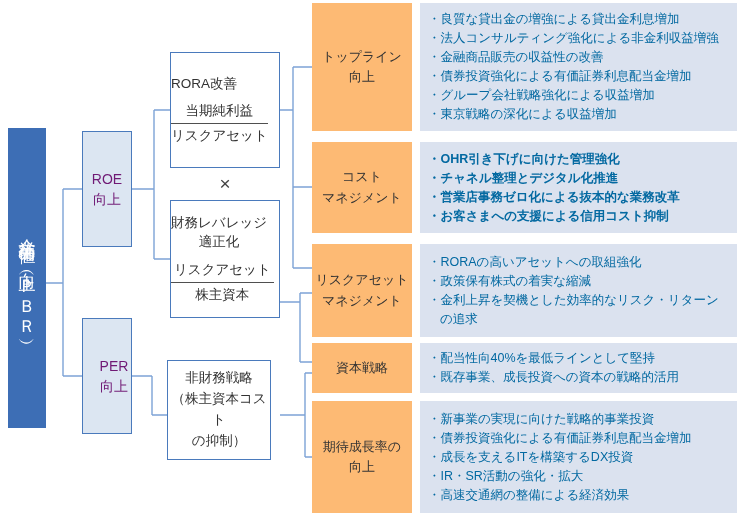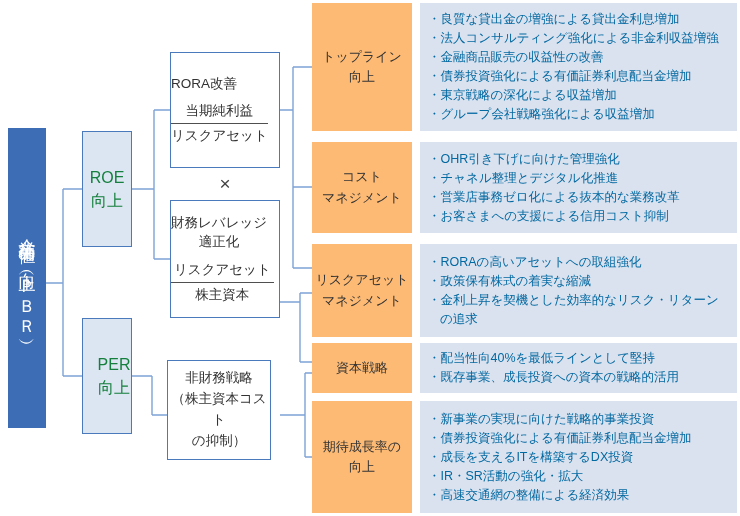--- a/index.html
+++ b/index.html
@@ -15,22 +15,22 @@
     display:flex; align-items:center; justify-content:center;
     writing-mode:vertical-rl; text-orientation:mixed;
     font-size:17px; letter-spacing:3px;
   }
 
   
   .lv2-box {
     width:50px; height:116px; left:82px;
     background:#dce6f2; border:1.5px solid #4a7abc;
     display:flex; align-items:center; justify-content:center;
-    font-size:16px; line-height:1.45; text-align:center;
-    white-space:pre-line; color:#15803d;
+    font-size:14px; line-height:1.45; text-align:center;
+    white-space:pre-line; color:#701a75;
   }
 
   
   .formula-box {
     left:170px; width:110px;
     background:#ffffff; border:1.5px solid #4a7abc;
     display:flex; flex-direction:column; align-items:flex-start; justify-content:center;
     font-size:13.5px; color:#333; text-align:center;
   }
   .formula-title { white-space:pre-line; line-height:1.4; margin-bottom:9px; }
@@ -142,25 +142,25 @@
   <div class="abs strat-box" style="top:401px; height:112px;">
     <span>期待成長率の
 向上</span>
   </div>
 
   <div class="abs detail-box" style="top:3px; height:128px;">
     <div class="bullet">・良質な貸出金の増強による貸出金利息増加</div>
     <div class="bullet">・法人コンサルティング強化による非金利収益増強</div>
     <div class="bullet">・金融商品販売の収益性の改善</div>
     <div class="bullet">・債券投資強化による有価証券利息配当金増加</div>
+    <div class="bullet">・グループ会社戦略強化による収益増加</div>
     <div class="bullet">・東京戦略の深化による収益増加</div>
-    <div class="bullet">・グループ会社戦略強化による収益増加</div>
   </div>
 
-  <div class="abs detail-box" style="top:142px; height:91px;">
+  <div class="abs detail-box" style="top:142px; height:91px;font-weight:bold;">
     <div class="bullet">・OHR引き下げに向けた管理強化</div>
     <div class="bullet">・チャネル整理とデジタル化推進</div>
     <div class="bullet">・営業店事務ゼロ化による抜本的な業務改革</div>
     <div class="bullet">・お客さまへの支援による信用コスト抑制</div>
   </div>
 
   <div class="abs detail-box" style="top:244px; height:93px;">
     <div class="bullet">・RORAの高いアセットへの取組強化</div>
     <div class="bullet">・政策保有株式の着実な縮減</div>
     <div class="bullet">・金利上昇を契機とした効率的なリスク・リターンの追求</div>

